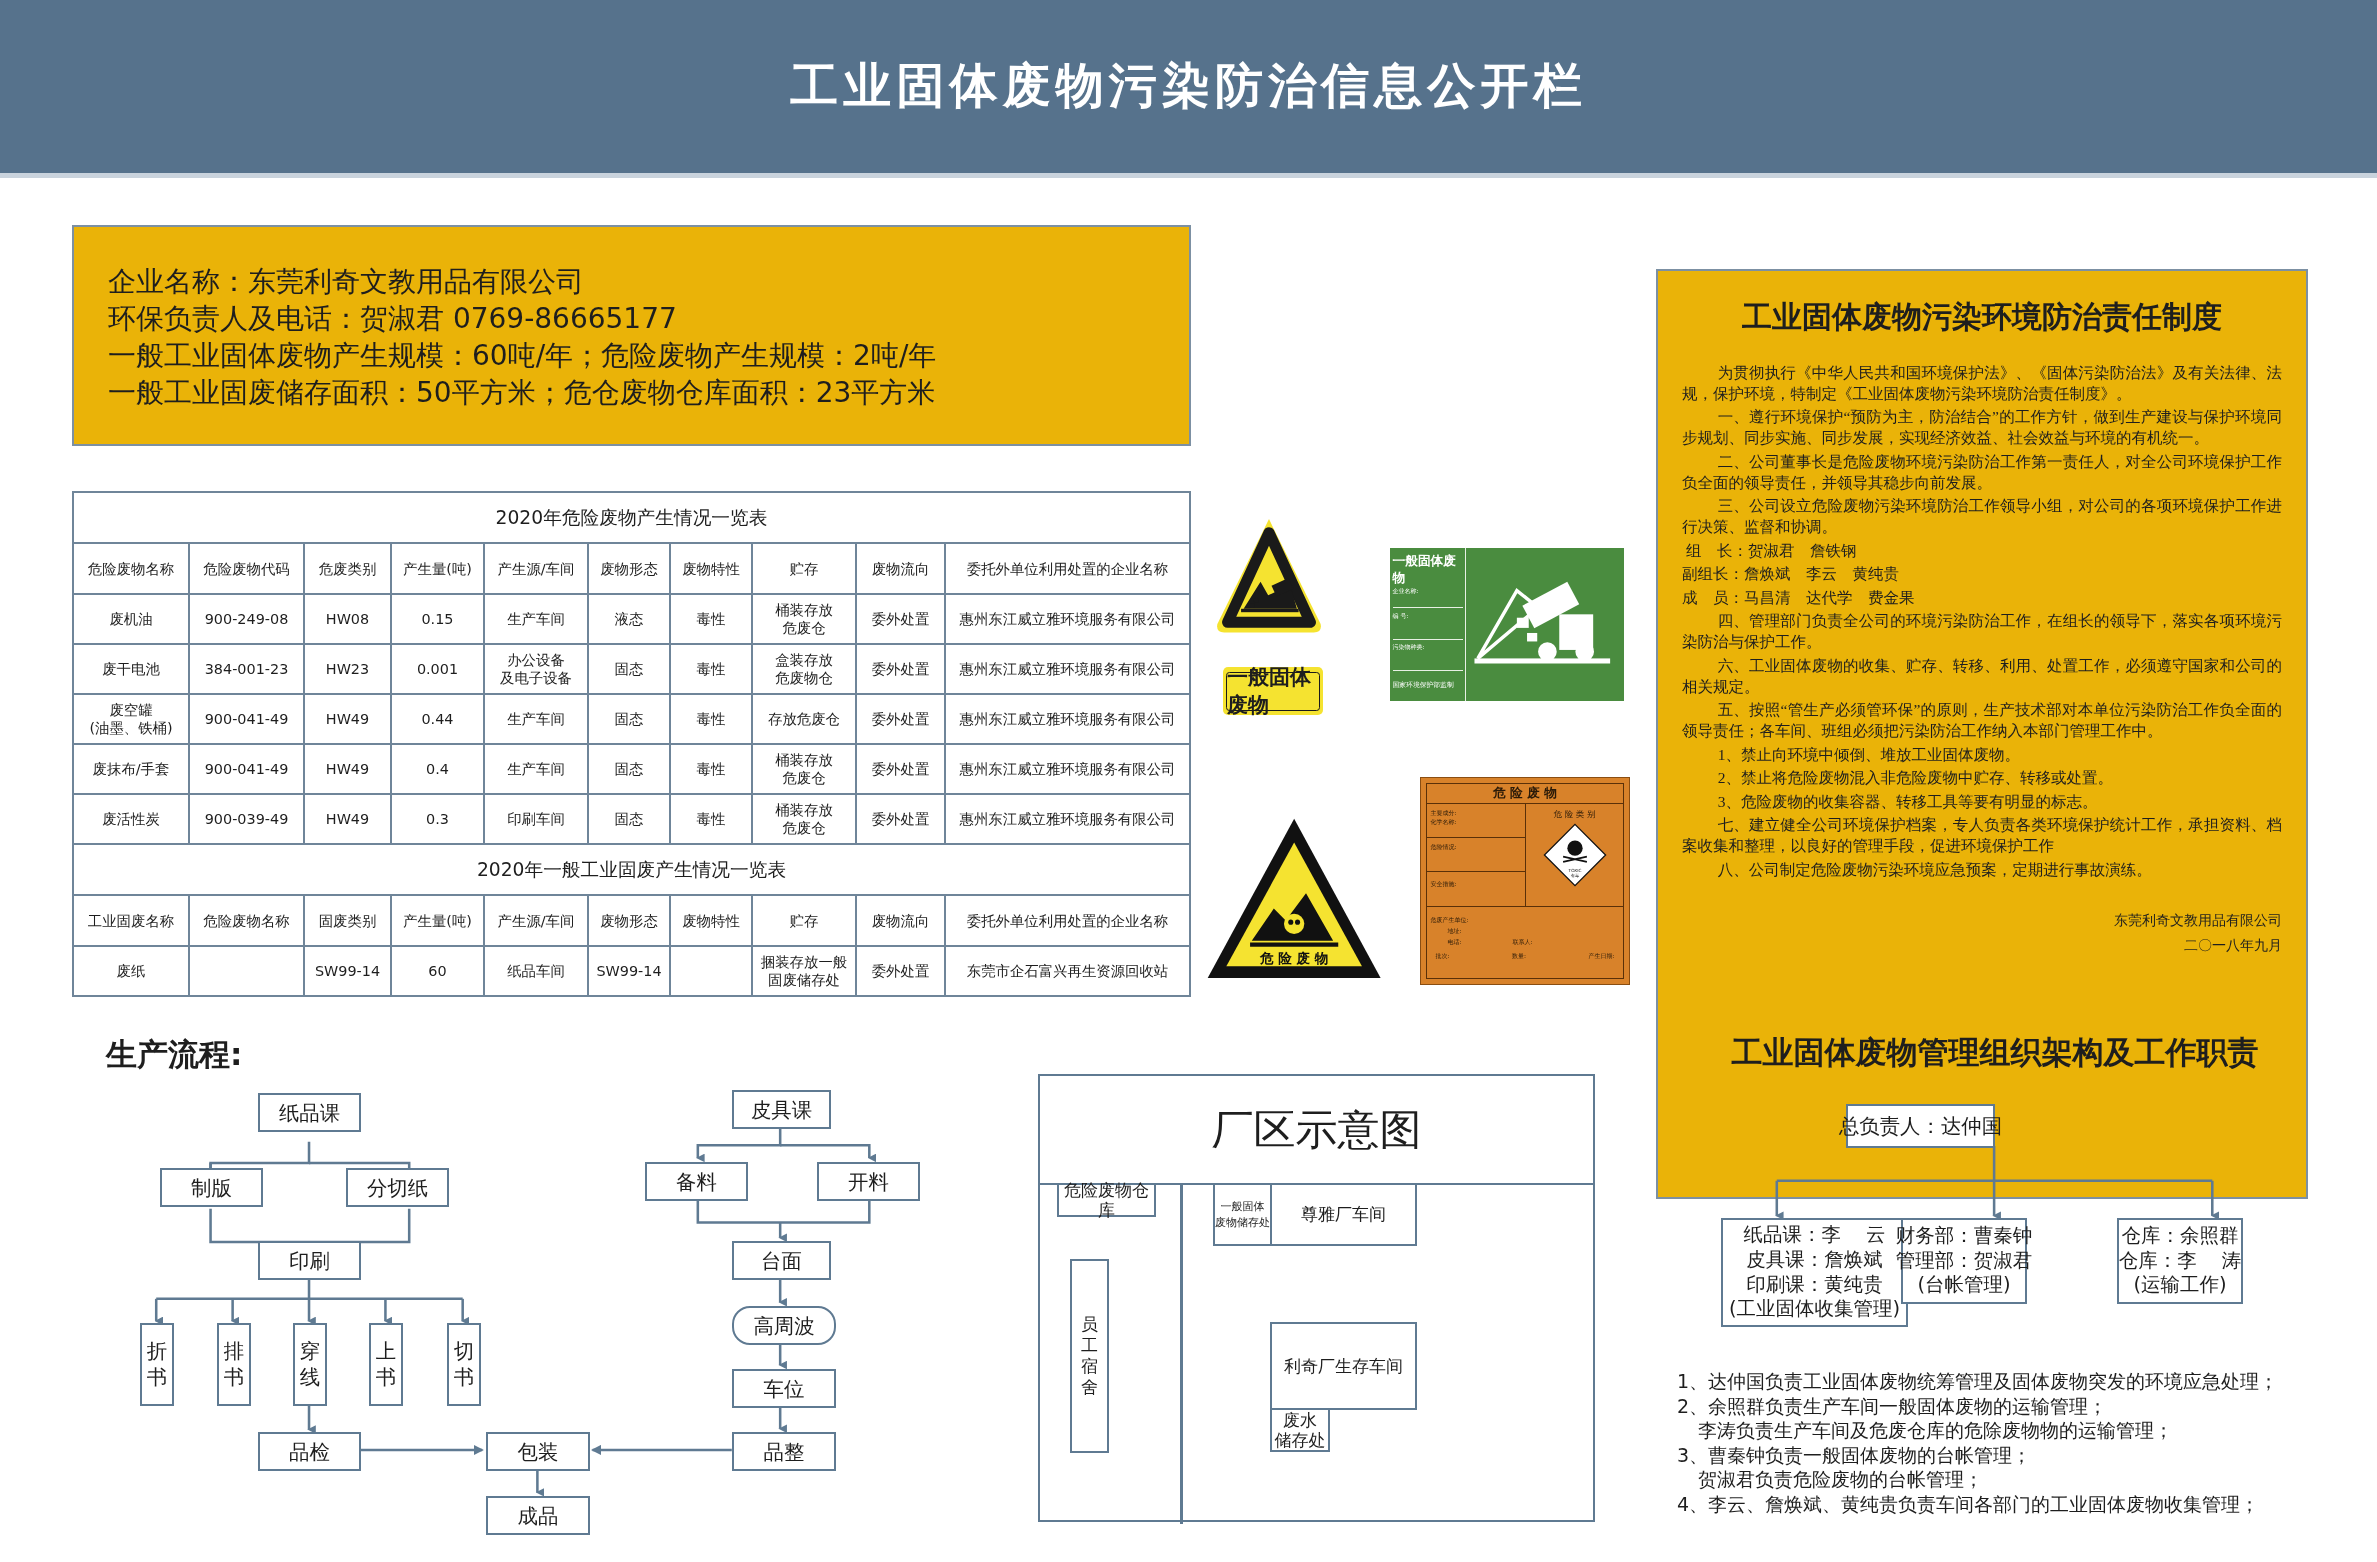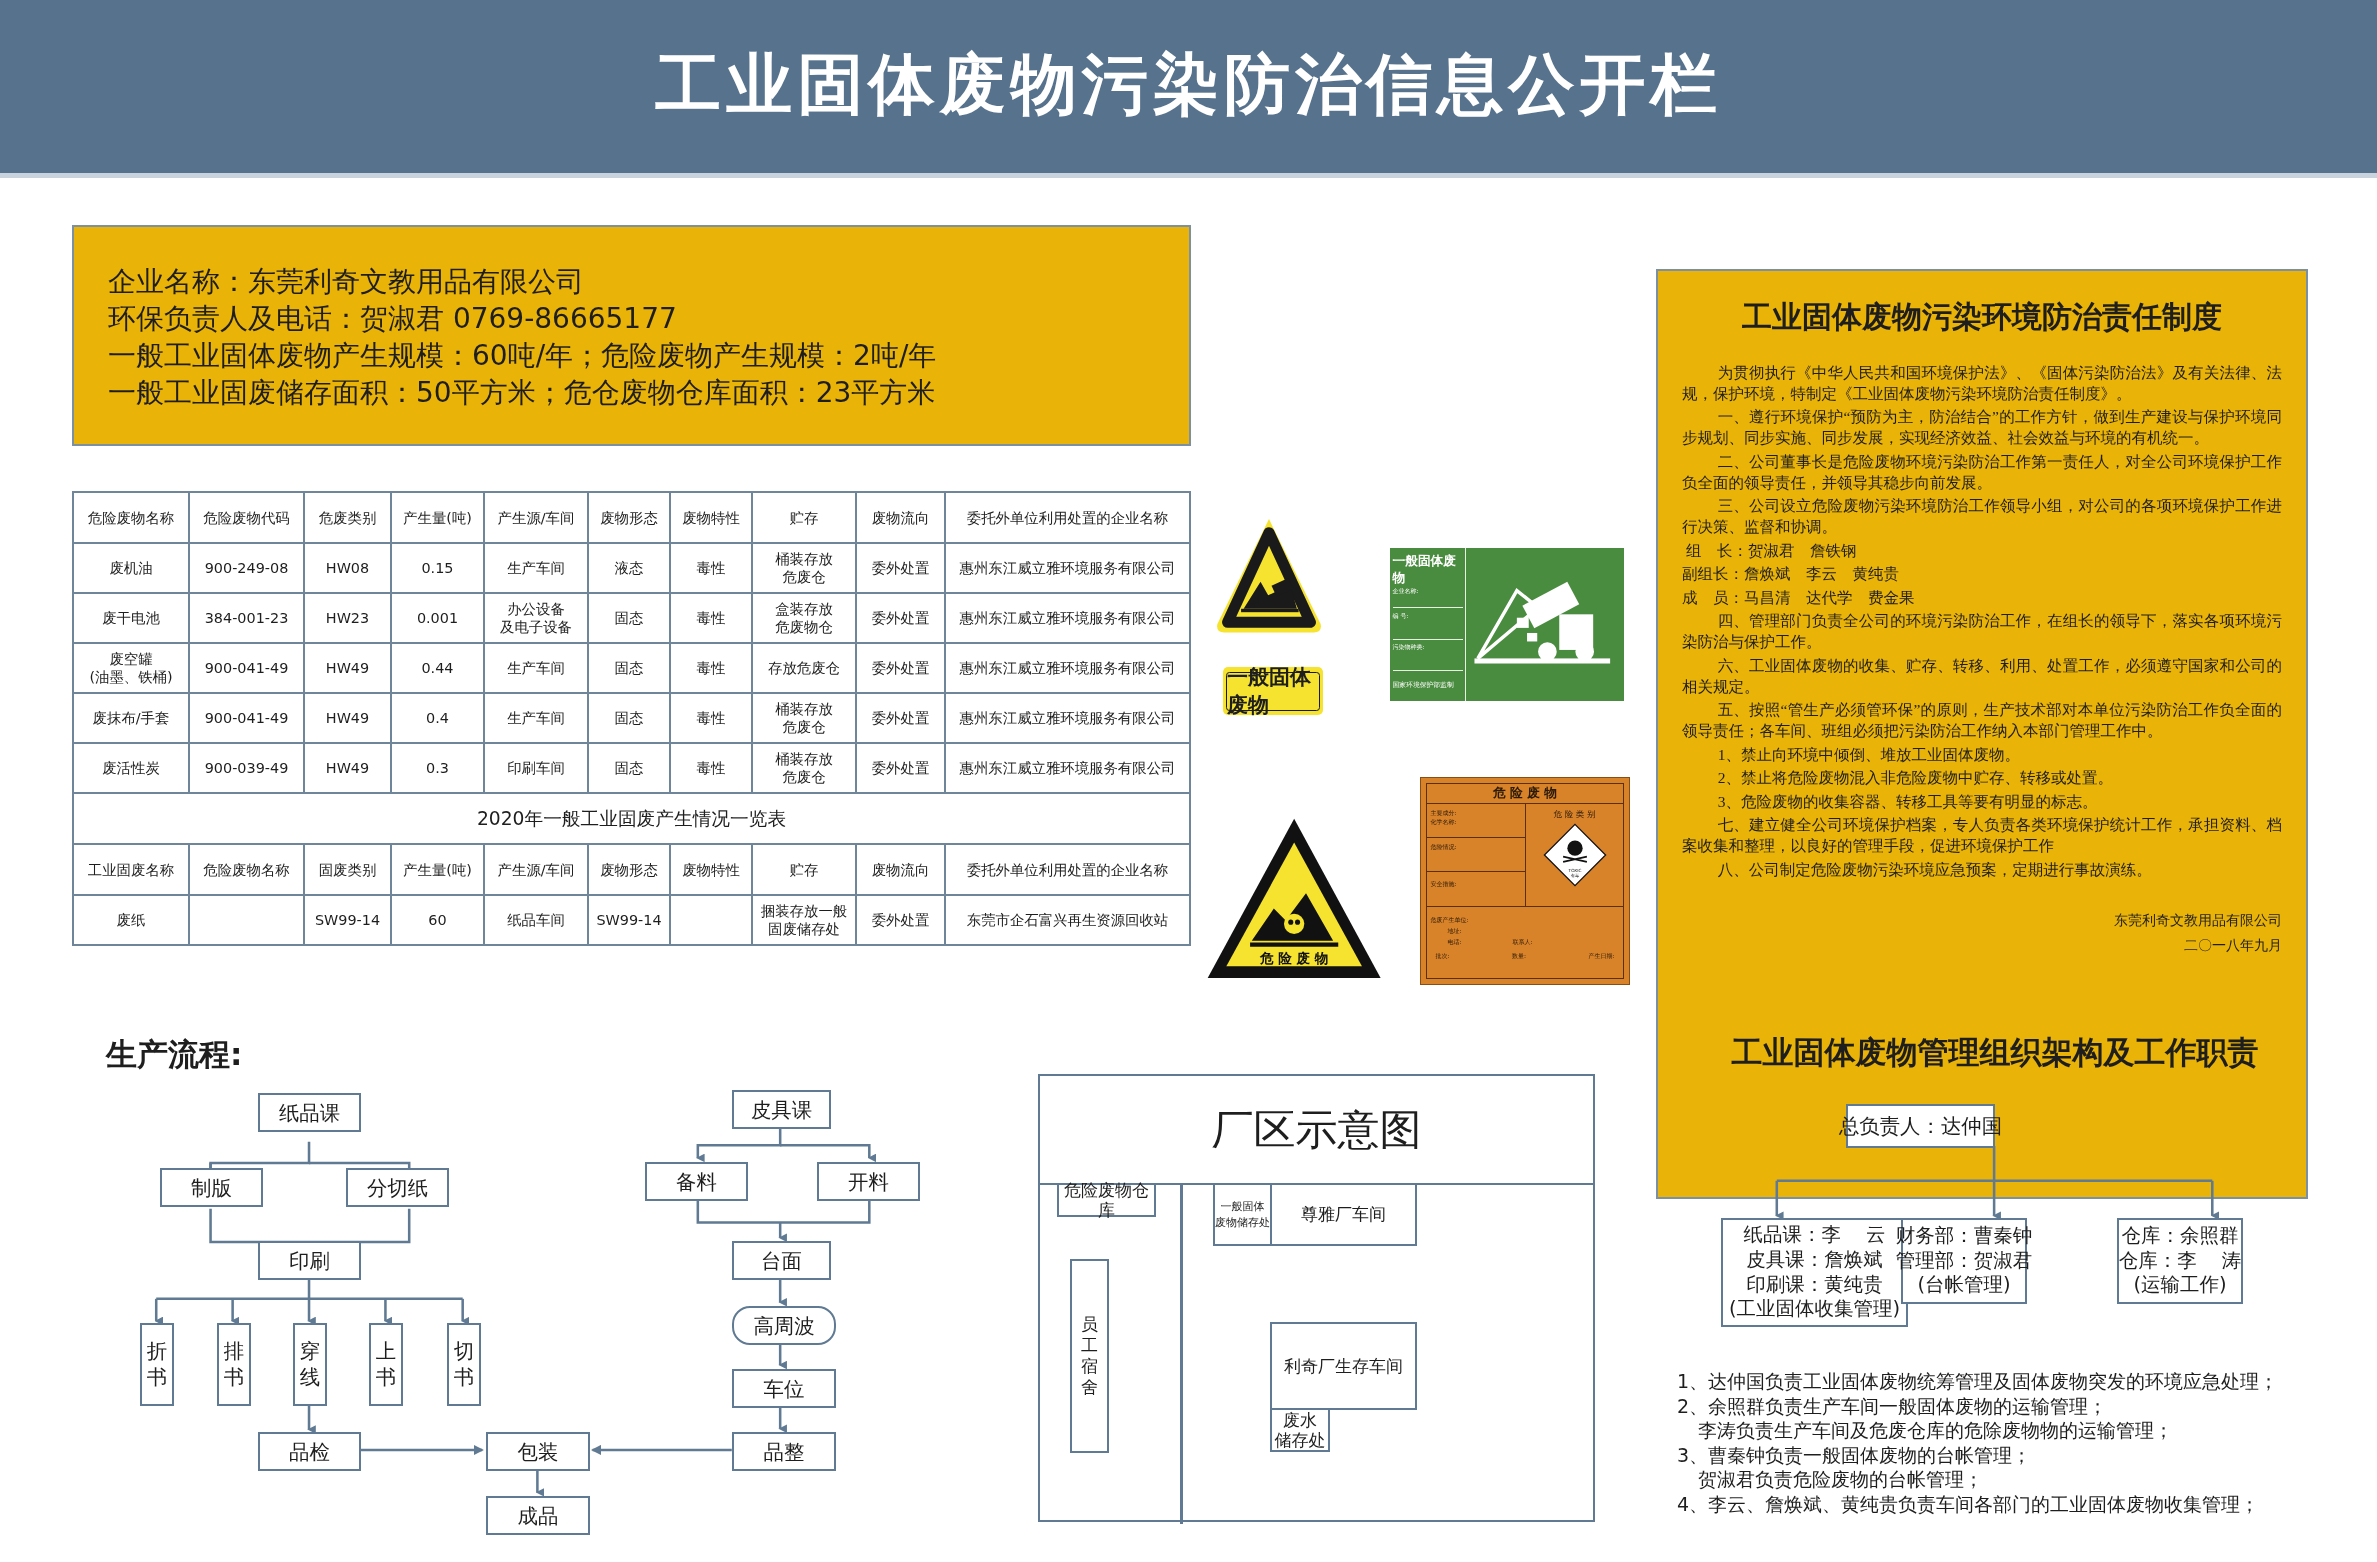--- a/index.html
+++ b/index.html
@@ -1,21 +1,21 @@
 <!DOCTYPE html>
 <html style="font-size:13.6px"><head>
 <meta charset="utf-8">
 <style>
   html, body { margin:0; padding:0; }
   body { width:2377px; height:1562px; position:relative; background:#ffffff; overflow:hidden;
          font-family:"DejaVu Sans", "Liberation Sans", sans-serif; color:#1e1e1e; }
   .abs { position:absolute; box-sizing:border-box; }
   .header { left:0; top:0; width:2377px; height:178px; background:#56728c; border-bottom:5.1px solid #c9d3dd; }
   .header-title { position:absolute; left:0; right:0; top:34px; text-align:center; color:#fff;
-                  font-size:66px; font-weight:bold; letter-spacing:5.1px; line-height:102px; }
+                  font-size:48px; font-weight:bold; letter-spacing:5.1px; line-height:102px; }
   .box { border:2.5px solid #7c90a3; background:#eab308; }
   .info-box { left:72px; top:225px; width:1119px; height:221px; padding:36px 0 0 34px; }
   .info-line { font-size:28px; line-height:37px; white-space:nowrap; }
   table.waste { position:absolute; left:72px; top:491px; width:1119px; border-collapse:collapse; table-layout:fixed; }
   table.waste td { border:2.5px solid #6f8599; text-align:center; vertical-align:middle; font-size:14.4px; line-height:18px; padding:0 1.7px; }
   table.waste td.title { font-size:18.7px; height:49px; }
   table.waste tr.hdr td { height:49px; }
   table.waste tr.row td { height:48px; }
   .sign { position:absolute; }
   .resp-box { left:1656px; top:269px; width:652px; height:930px; padding:0 24px 0 24px;font-family:Liberation Serif, serif; }
@@ -58,20 +58,23 @@
       <col style="width:87px">
       <col style="width:93px">
     <col style="width:104px">
       <col style="width:82px">
       <col style="width:82px">
       <col style="width:104px">
     <col style="width:89px">
       <col style="width:245px">
   </colgroup>
   <tbody id="haz-body">
+    <tr>
+        <td class="title" colspan="10">2020年危险废物产生情况一览表</td>
+      </tr>
     <tr class="hdr" id="haz-hdr">
         <td>危险废物名称</td>
         <td>危险废物代码</td>
         <td>危废类别</td>
         <td>产生量(吨)</td>
         <td>产生源/车间</td>
         <td>废物形态</td>
         <td>废物特性</td>
         <td>贮存</td>
         <td>废物流向</td>

